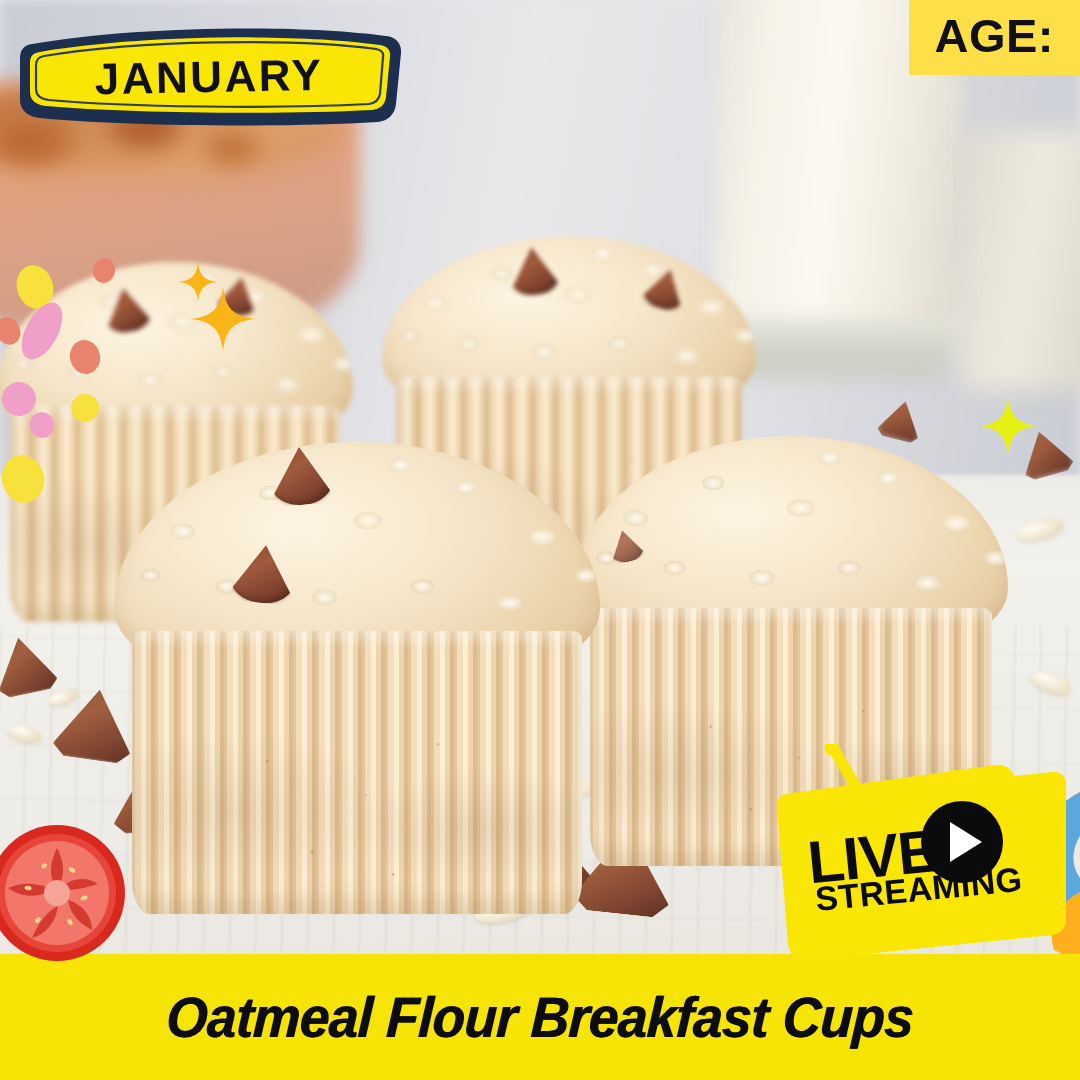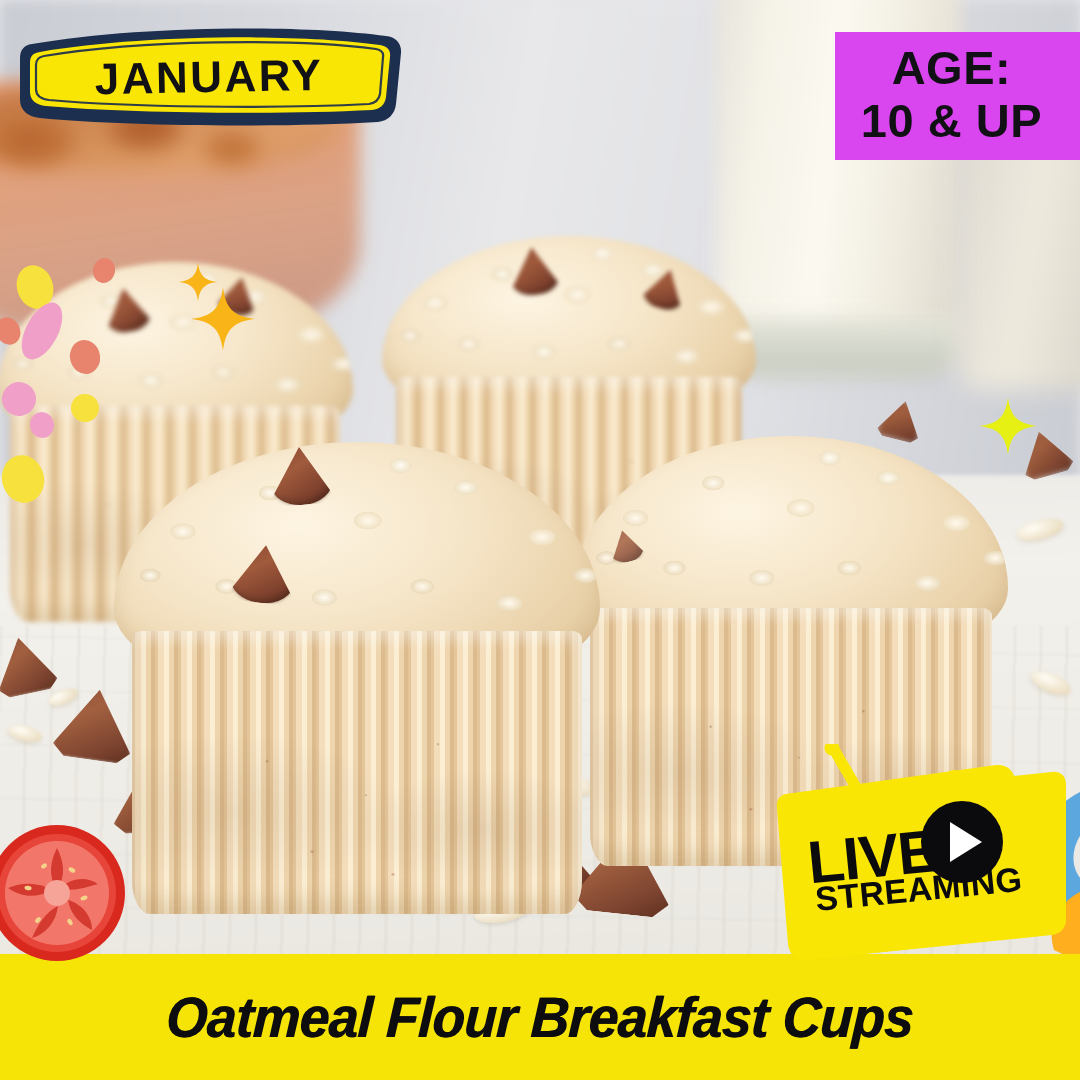--- a/index.html
+++ b/index.html
@@ -188,25 +188,24 @@
     position:absolute; inset:0;
     display:flex; align-items:center; justify-content:center;
     font-size:44px; font-weight:bold; letter-spacing:2.5px;
     color:#111014; transform:rotate(-1.1deg) translateY(2px);
     font-family:"Liberation Sans", sans-serif;
   }
 
   
   #age-badge {
     position:absolute; right:0; top:0; z-index:40;
-    background:#d946ef;
-    padding:12px 38px 16px 26px;
+    background:#fde047;
+    padding:12px 26px 16px 26px;
     text-align:center;
     line-height:1.0;
-    margin-top:32px;
   }
   #age-badge .age-l1,
   #age-badge .age-l2 {
     font-weight:bold; color:#111014; letter-spacing:.5px;
     font-family:"Liberation Sans", sans-serif;
   }
   #age-badge .age-l1 { font-size:47px; }
   #age-badge .age-l2 { font-size:47px; margin-top:6px; }
 
   
@@ -351,21 +350,20 @@
       <path d="M26 30 C124 13 284 11 366 23 C373 24 377 28 376 35 L372 75 C371 83 366 87 358 88
                C260 93 112 91 32 84 C22 83 16 78 16 70 L16 41 C16 34 19 31 26 30 Z" fill="#FAE604"></path>
       <path d="M30 34 C126 18 282 16 362 27 C367 28 370 30 369 35 L366 72 C365 78 361 81 355 82
                C259 87 114 85 35 78 C27 77 22 74 22 67 L22 43 C22 38 24 35 30 34 Z" fill="none" stroke="#1C2F4E" stroke-width="2.2" opacity=".92"></path>
     </svg>
     <div class="jb-text">JANUARY</div>
   </div>
 
   <div id="age-badge">
     <div class="age-l1">AGE:</div>
-    <div class="age-l2">10 &amp; UP</div>
   </div>
 
   <div id="live-badge">
     <svg width="300" height="230" viewBox="0 0 300 230">
 
       <g stroke="#FAE604" stroke-width="11" stroke-linecap="round" fill="none">
         <line x1="122" y1="98" x2="66" y2="2"></line>
         <line x1="122" y1="98" x2="186" y2="36"></line>
       </g>
       <circle cx="66" cy="4" r="7.5" fill="#FAE604"></circle>

